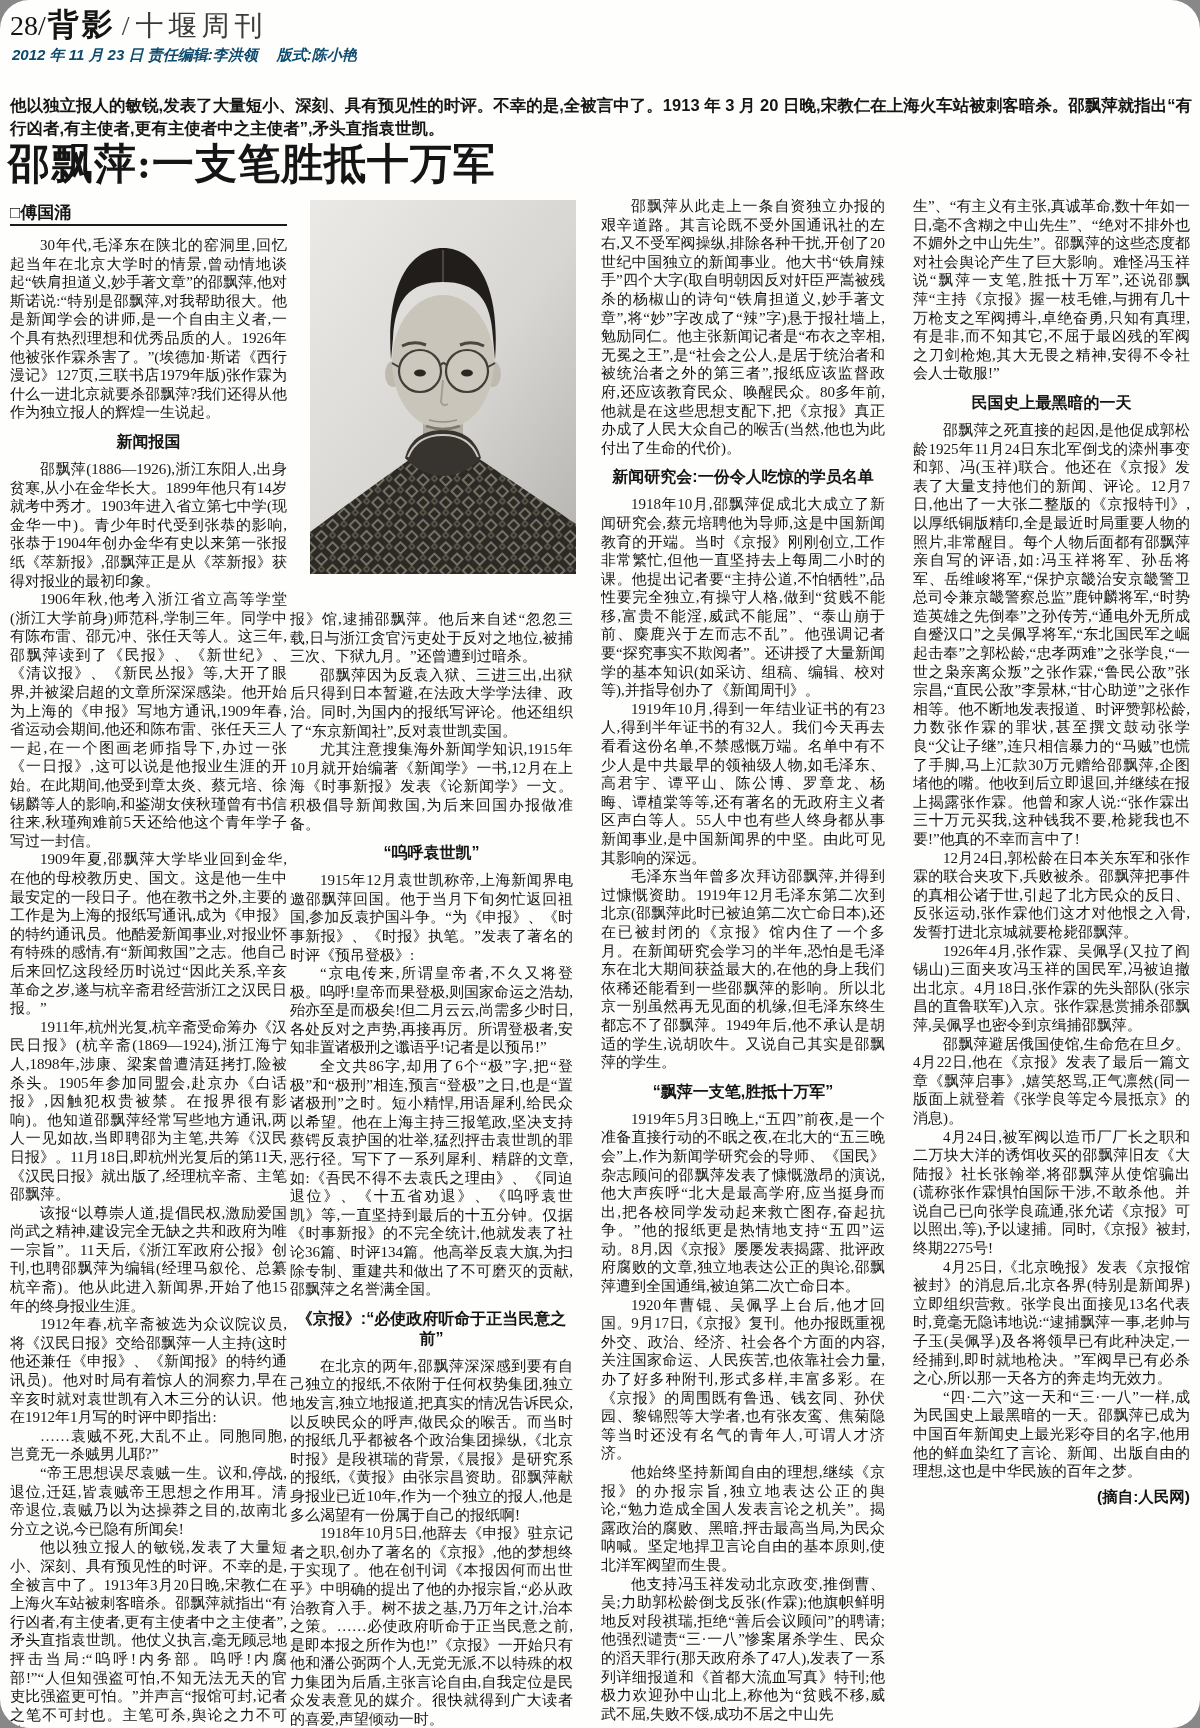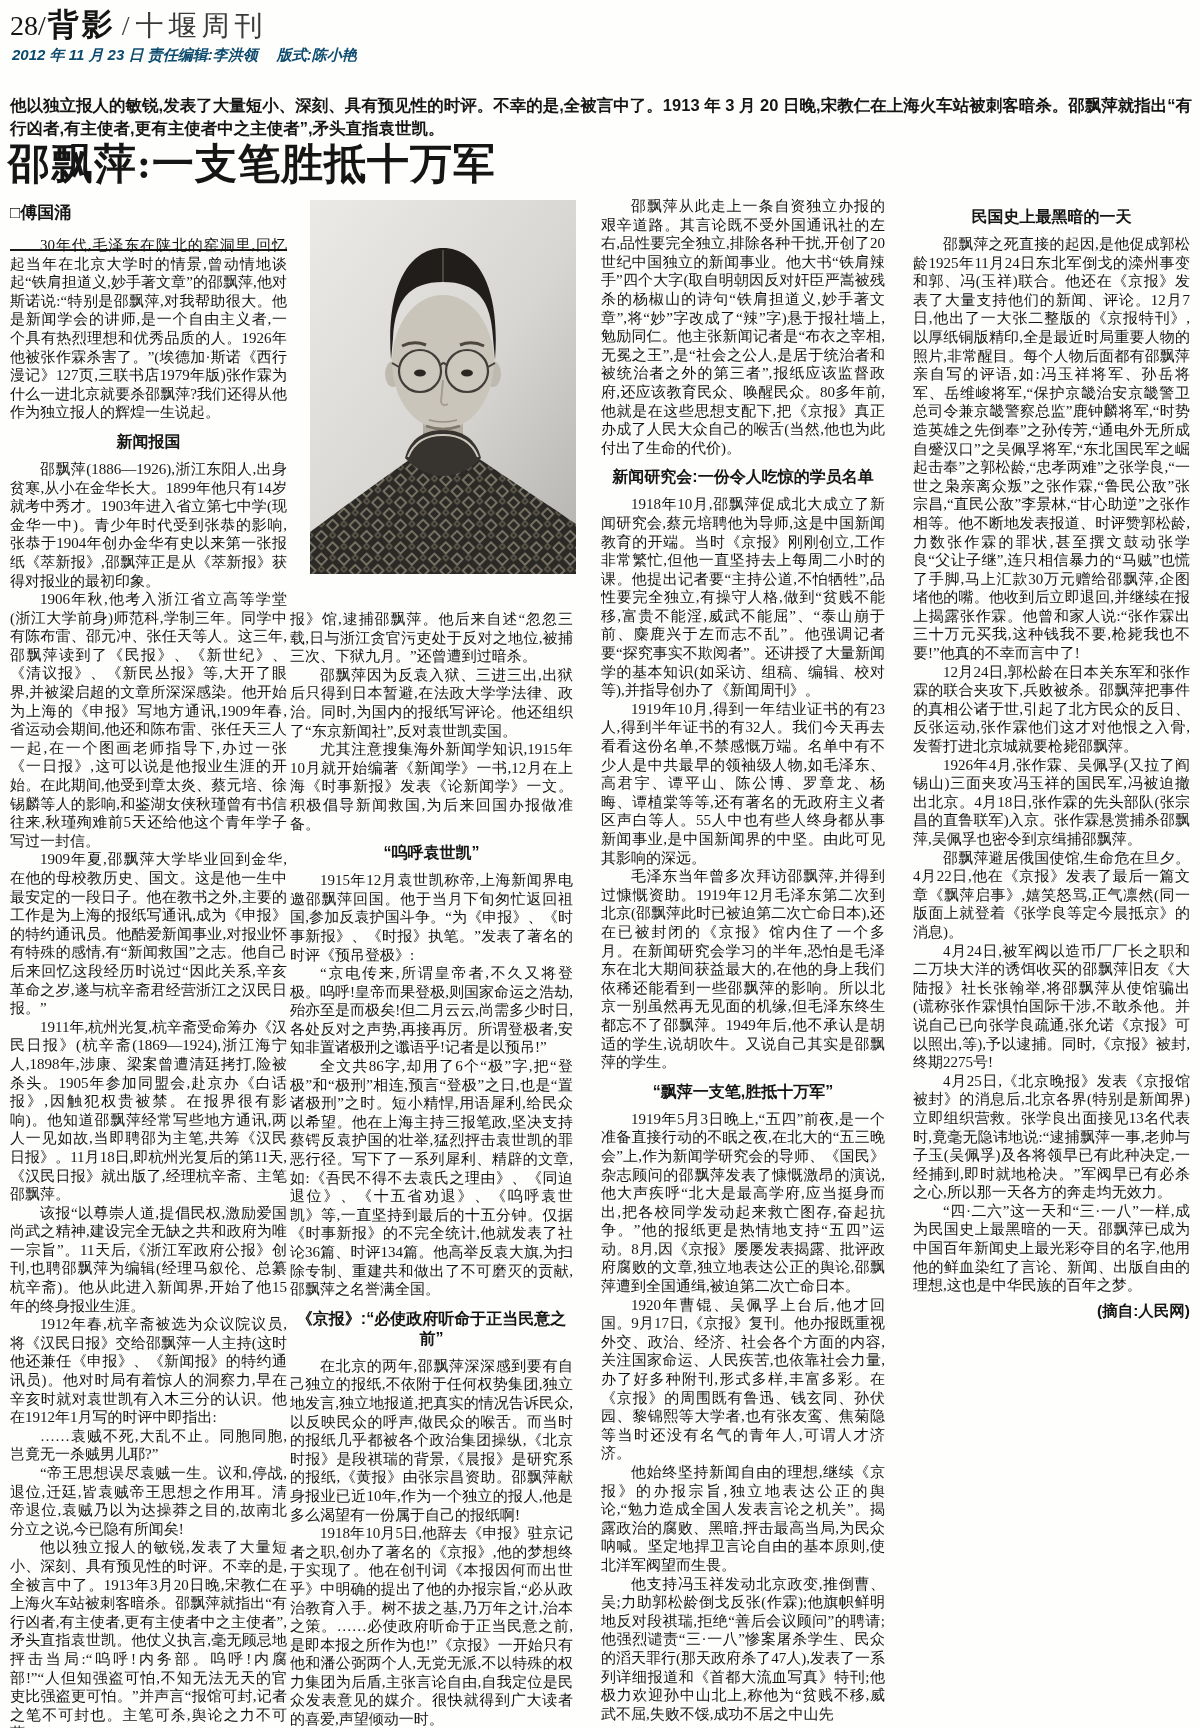--- a/index.html
+++ b/index.html
@@ -1,29 +1,29 @@
 <!DOCTYPE html>
 <html><head>
 <meta charset="utf-8">
 <style>
   html,body{margin:0;padding:0;background:#888;}
   .page{position:relative;width:1200px;height:1728px;background:#fefefc;color:#151515;overflow:hidden;
-        font-family:"Liberation Serif",serif;}
+        font-family:"Liberation Serif",serif;border-radius:29px;}
   .masthead{position:absolute;left:10px;top:4px;white-space:nowrap;}
   .mh-page{font-family:"Liberation Serif",serif;font-size:28px;}
   .mh-section{font-family:"Liberation Sans",sans-serif;font-weight:900;font-size:31px;letter-spacing:3px;margin:0 6px 0 2px;}
   .mh-sep{font-size:28px;color:#444;margin-right:6px;}
   .mh-pub{font-size:28px;color:#3a3a3a;letter-spacing:5px;}
   .dateline{position:absolute;left:12px;top:46px;font-family:"Liberation Sans",sans-serif;
             font-style:italic;font-weight:700;font-size:15px;color:#0c4a6e;}
   .lead{position:absolute;left:10px;top:94px;width:1182px;font-family:"Liberation Sans",sans-serif;
         font-weight:700;font-size:16.5px;line-height:23px;text-align:justify;}
   .headline{position:absolute;left:8px;top:136px;margin:0;font-weight:900;font-size:42px;letter-spacing:1px;}
   .byline-wrap{position:absolute;left:10px;top:201px;width:277px;border-bottom:2px solid #1a1a1a;
-               padding-bottom:25px;font-family:"Liberation Sans",sans-serif;font-weight:700;font-size:17px;}
+               padding-bottom:0;font-family:"Liberation Sans",sans-serif;font-weight:700;font-size:17px;}
   .photo-frame{position:absolute;left:310px;top:200px;width:266px;height:374px;}
   .photo-frame svg{display:block;}
   .col{position:absolute;text-align:justify;overflow:hidden;font-size:15px;}
   .col p{margin:0;text-indent:2em;line-height:18.6px;}
   .col p.cont{text-indent:0;}
   .subhead{margin:10px 0 8px;font-family:"Liberation Sans",sans-serif;font-weight:700;font-size:16px;
            text-align:center;text-indent:0;line-height:20px;}
   .source{margin-top:6px;text-align:right;font-family:"Liberation Sans",sans-serif;font-weight:700;font-size:15.5px;}
   #col1{left:10px;top:236px;width:277px;height:1492px;}
   #col2{left:290px;top:610px;width:283px;height:1118px;}
@@ -108,33 +108,34 @@
     <h3 class="subhead">“呜呼袁世凯”</h3>
     <p>1915年12月袁世凯称帝,上海新闻界电邀邵飘萍回国。他于当月下旬匆忙返回祖国,参加反袁护国斗争。“为《申报》、《时事新报》、《时报》执笔。”发表了著名的时评《预吊登极》:</p>
     <p>“京电传来,所谓皇帝者,不久又将登极。呜呼!皇帝而果登极,则国家命运之浩劫,殆亦至是而极矣!但二月云云,尚需多少时日,各处反对之声势,再接再厉。所谓登极者,安知非置诸极刑之谶语乎!记者是以预吊!”</p>
     <p>全文共86字,却用了6个“极”字,把“登极”和“极刑”相连,预言“登极”之日,也是“置诸极刑”之时。短小精悍,用语犀利,给民众以希望。他在上海主持三报笔政,坚决支持蔡锷反袁护国的壮举,猛烈抨击袁世凯的罪恶行径。写下了一系列犀利、精辟的文章,如:《吾民不得不去袁氏之理由》、《同迫退位》、《十五省劝退》、《呜呼袁世凯》等,一直坚持到最后的十五分钟。仅据《时事新报》的不完全统计,他就发表了社论36篇、时评134篇。他高举反袁大旗,为扫除专制、重建共和做出了不可磨灭的贡献,邵飘萍之名誉满全国。</p>
     <h3 class="subhead">《京报》:“必使政府听命于正当民意之前”</h3>
     <p>在北京的两年,邵飘萍深深感到要有自己独立的报纸,不依附于任何权势集团,独立地发言,独立地报道,把真实的情况告诉民众,以反映民众的呼声,做民众的喉舌。而当时的报纸几乎都被各个政治集团操纵,《北京时报》是段祺瑞的背景,《晨报》是研究系的报纸,《黄报》由张宗昌资助。邵飘萍献身报业已近10年,作为一个独立的报人,他是多么渴望有一份属于自己的报纸啊!</p>
     <p>1918年10月5日,他辞去《申报》驻京记者之职,创办了著名的《京报》,他的梦想终于实现了。他在创刊词《本报因何而出世乎》中明确的提出了他的办报宗旨,“必从政治教育入手。树不拔之基,乃万年之计,治本之策。……必使政府听命于正当民意之前,是即本报之所作为也!”《京报》一开始只有他和潘公弼两个人,无党无派,不以特殊的权力集团为后盾,主张言论自由,自我定位是民众发表意见的媒介。很快就得到广大读者的喜爱,声望倾动一时。</p>
   </div>
 
   <div class="col" id="col3">
-    <p>邵飘萍从此走上一条自资独立办报的艰辛道路。其言论既不受外国通讯社的左右,品性要完全独立,排除各种干扰,开创了20世纪中国独立的新闻事业。他大书“铁肩辣手”四个大字(取自明朝因反对奸臣严嵩被残杀的杨椒山的诗句“铁肩担道义,妙手著文章”,将“妙”字改成了“辣”字)悬于报社墙上,勉励同仁。他主张新闻记者是“布衣之宰相,无冕之王”,是“社会之公人,是居于统治者和被统治者之外的第三者”,报纸应该监督政府,还应该教育民众、唤醒民众。80多年前,他就是在这些思想支配下,把《京报》真正办成了人民大众自己的喉舌(当然,他也为此付出了生命的代价)。</p>
+    <p>邵飘萍从此走上一条自资独立办报的艰辛道路。其言论既不受外国通讯社的左右,又不受军阀操纵,排除各种干扰,开创了20世纪中国独立的新闻事业。他大书“铁肩辣手”四个大字(取自明朝因反对奸臣严嵩被残杀的杨椒山的诗句“铁肩担道义,妙手著文章”,将“妙”字改成了“辣”字)悬于报社墙上,勉励同仁。他主张新闻记者是“布衣之宰相,无冕之王”,是“社会之公人,是居于统治者和被统治者之外的第三者”,报纸应该监督政府,还应该教育民众、唤醒民众。80多年前,他就是在这些思想支配下,把《京报》真正办成了人民大众自己的喉舌(当然,他也为此付出了生命的代价)。</p>
     <h3 class="subhead">新闻研究会:一份令人吃惊的学员名单</h3>
     <p>1918年10月,邵飘萍促成北大成立了新闻研究会,蔡元培聘他为导师,这是中国新闻教育的开端。当时《京报》刚刚创立,工作非常繁忙,但他一直坚持去上每周二小时的课。他提出记者要“主持公道,不怕牺牲”,品性要完全独立,有操守人格,做到“贫贱不能移,富贵不能淫,威武不能屈”、“泰山崩于前、麋鹿兴于左而志不乱”。他强调记者要“探究事实不欺阅者”。还讲授了大量新闻学的基本知识(如采访、组稿、编辑、校对等),并指导创办了《新闻周刊》。</p>
     <p>1919年10月,得到一年结业证书的有23人,得到半年证书的有32人。我们今天再去看看这份名单,不禁感慨万端。名单中有不少人是中共最早的领袖级人物,如毛泽东、高君宇、谭平山、陈公博、罗章龙、杨晦、谭植棠等等,还有著名的无政府主义者区声白等人。55人中也有些人终身都从事新闻事业,是中国新闻界的中坚。由此可见其影响的深远。</p>
     <p>毛泽东当年曾多次拜访邵飘萍,并得到过慷慨资助。1919年12月毛泽东第二次到北京(邵飘萍此时已被迫第二次亡命日本),还在已被封闭的《京报》馆内住了一个多月。在新闻研究会学习的半年,恐怕是毛泽东在北大期间获益最大的,在他的身上我们依稀还能看到一些邵飘萍的影响。所以北京一别虽然再无见面的机缘,但毛泽东终生都忘不了邵飘萍。1949年后,他不承认是胡适的学生,说胡吹牛。又说自己其实是邵飘萍的学生。</p>
     <h3 class="subhead">“飘萍一支笔,胜抵十万军”</h3>
     <p>1919年5月3日晚上,“五四”前夜,是一个准备直接行动的不眠之夜,在北大的“五三晚会”上,作为新闻学研究会的导师、《国民》杂志顾问的邵飘萍发表了慷慨激昂的演说,他大声疾呼“北大是最高学府,应当挺身而出,把各校同学发动起来救亡图存,奋起抗争。”他的报纸更是热情地支持“五四”运动。8月,因《京报》屡屡发表揭露、批评政府腐败的文章,独立地表达公正的舆论,邵飘萍遭到全国通缉,被迫第二次亡命日本。</p>
     <p>1920年曹锟、吴佩孚上台后,他才回国。9月17日,《京报》复刊。他办报既重视外交、政治、经济、社会各个方面的内容,关注国家命运、人民疾苦,也依靠社会力量,办了好多种附刊,形式多样,丰富多彩。在《京报》的周围既有鲁迅、钱玄同、孙伏园、黎锦熙等大学者,也有张友鸾、焦菊隐等当时还没有名气的青年人,可谓人才济济。</p>
     <p>他始终坚持新闻自由的理想,继续《京报》的办报宗旨,独立地表达公正的舆论,“勉力造成全国人发表言论之机关”。揭露政治的腐败、黑暗,抨击最高当局,为民众呐喊。坚定地捍卫言论自由的基本原则,使北洋军阀望而生畏。</p>
     <p>他支持冯玉祥发动北京政变,推倒曹、吴;力助郭松龄倒戈反张(作霖);他旗帜鲜明地反对段祺瑞,拒绝“善后会议顾问”的聘请;他强烈谴责“三·一八”惨案屠杀学生、民众的滔天罪行(那天政府杀了47人),发表了一系列详细报道和《首都大流血写真》特刊;他极力欢迎孙中山北上,称他为“贫贱不移,威武不屈,失败不馁,成功不居之中山先</p>
   </div>
 
   <div class="col" id="col4">
+    <p class="cont">生”、“有主义有主张,真诚革命,数十年如一日,毫不含糊之中山先生”、“绝对不排外也不媚外之中山先生”。邵飘萍的这些态度都对社会舆论产生了巨大影响。难怪冯玉祥说“飘萍一支笔,胜抵十万军”,还说邵飘萍“主持《京报》握一枝毛锥,与拥有几十万枪支之军阀搏斗,卓绝奋勇,只知有真理,有是非,而不知其它,不屈于最凶残的军阀之刀剑枪炮,其大无畏之精神,安得不令社会人士敬服!”</p>
     <h3 class="subhead">民国史上最黑暗的一天</h3>
     <p>邵飘萍之死直接的起因,是他促成郭松龄1925年11月24日东北军倒戈的滦州事变和郭、冯(玉祥)联合。他还在《京报》发表了大量支持他们的新闻、评论。12月7日,他出了一大张二整版的《京报特刊》,以厚纸铜版精印,全是最近时局重要人物的照片,非常醒目。每个人物后面都有邵飘萍亲自写的评语,如:冯玉祥将军、孙岳将军、岳维峻将军,“保护京畿治安京畿警卫总司令兼京畿警察总监”鹿钟麟将军,“时势造英雄之先倒奉”之孙传芳,“通电外无所成自蹙汉口”之吴佩孚将军,“东北国民军之崛起击奉”之郭松龄,“忠孝两难”之张学良,“一世之枭亲离众叛”之张作霖,“鲁民公敌”张宗昌,“直民公敌”李景林,“甘心助逆”之张作相等。他不断地发表报道、时评赞郭松龄,力数张作霖的罪状,甚至撰文鼓动张学良“父让子继”,连只相信暴力的“马贼”也慌了手脚,马上汇款30万元赠给邵飘萍,企图堵他的嘴。他收到后立即退回,并继续在报上揭露张作霖。他曾和家人说:“张作霖出三十万元买我,这种钱我不要,枪毙我也不要!”他真的不幸而言中了!</p>
     <p>12月24日,郭松龄在日本关东军和张作霖的联合夹攻下,兵败被杀。邵飘萍把事件的真相公诸于世,引起了北方民众的反日、反张运动,张作霖他们这才对他恨之入骨,发誓打进北京城就要枪毙邵飘萍。</p>
     <p>1926年4月,张作霖、吴佩孚(又拉了阎锡山)三面夹攻冯玉祥的国民军,冯被迫撤出北京。4月18日,张作霖的先头部队(张宗昌的直鲁联军)入京。张作霖悬赏捕杀邵飘萍,吴佩孚也密令到京缉捕邵飘萍。</p>
     <p>邵飘萍避居俄国使馆,生命危在旦夕。4月22日,他在《京报》发表了最后一篇文章《飘萍启事》,嬉笑怒骂,正气凛然(同一版面上就登着《张学良等定今晨抵京》的消息)。</p>
     <p>4月24日,被军阀以造币厂厂长之职和二万块大洋的诱饵收买的邵飘萍旧友《大陆报》社长张翰举,将邵飘萍从使馆骗出(谎称张作霖惧怕国际干涉,不敢杀他。并说自己已向张学良疏通,张允诺《京报》可以照出,等),予以逮捕。同时,《京报》被封,终期2275号!</p>
     <p>4月25日,《北京晚报》发表《京报馆被封》的消息后,北京各界(特别是新闻界)立即组织营救。张学良出面接见13名代表时,竟毫无隐讳地说:“逮捕飘萍一事,老帅与子玉(吴佩孚)及各将领早已有此种决定,一经捕到,即时就地枪决。”军阀早已有必杀之心,所以那一天各方的奔走均无效力。</p>
     <p>“四·二六”这一天和“三·一八”一样,成为民国史上最黑暗的一天。邵飘萍已成为中国百年新闻史上最光彩夺目的名字,他用他的鲜血染红了言论、新闻、出版自由的理想,这也是中华民族的百年之梦。</p>
     <div class="source">(摘自:人民网)</div>
   </div>

